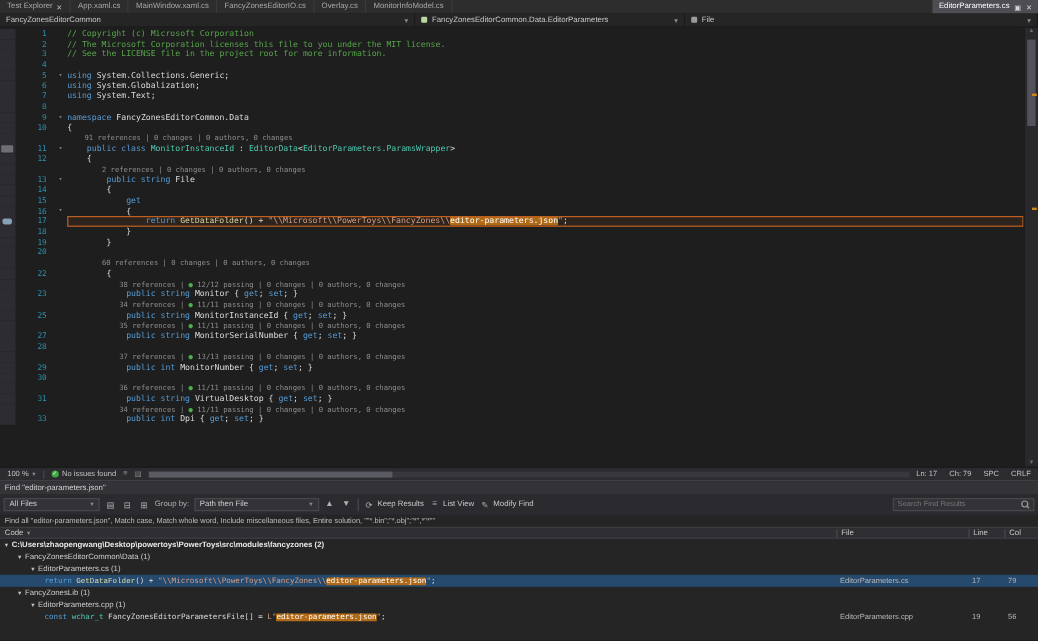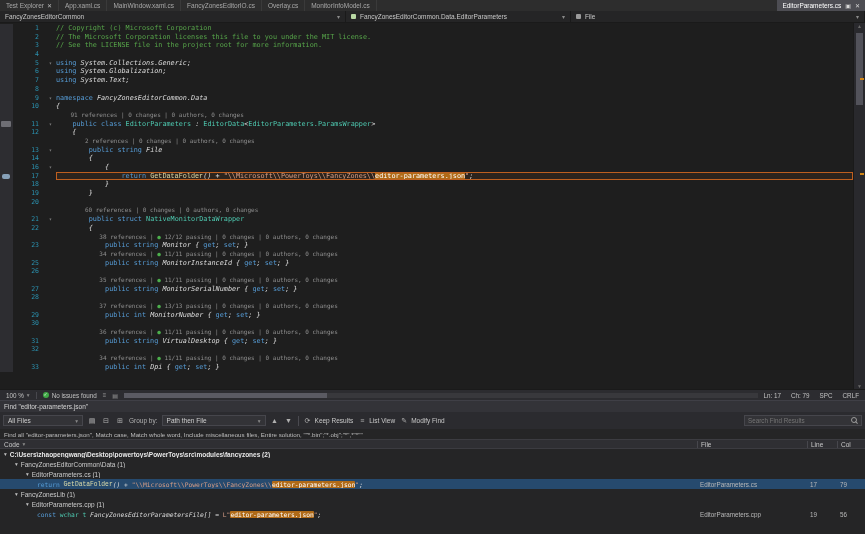--- a/index.html
+++ b/index.html
@@ -36,21 +36,21 @@
   .ltext { flex:1; white-space:pre; overflow:hidden; color:#dcdcdc; }
   .erow.lensrow .ltext span { font-size:6px; }
   .erow.current .ltext { outline:1px solid #bf5f1f; outline-offset:-1px; background:rgba(191,95,31,0.10); }
   .bookmark { position:absolute; left:2px; top:2px; width:8px; height:5px; background:#86a0b8; border-radius:2px; }
   .adorn { position:absolute; left:1px; top:1px; width:10px; height:6px; background:#6e6e74; border-radius:1px; }
   .seg-cm { color:#57a64a; }
   .seg-kw { color:#569cd6; }
   .seg-ty { color:#4ec9b0; }
   .seg-fn { color:#dcdcaa;font-family:Liberation Mono, monospace; }
   .seg-st { color:#d69d85; }
-  .seg-pl { color:#dcdcdc;font-style:italic; }
+  .seg-pl { color:#dcdcdc; }
   .seg-lens { color:#8f8f8f; }
   .seg-lensdot { color:#4cae4c; }
   .seg-match { background:#b06a17; color:#ffffff; border-radius:1px; }
   .seg-path { color:#cccccc; }
   .seg-pathb { color:#e8e8e8; font-weight:bold; }
 
   .vscroll { position:absolute; right:0; top:0; bottom:0; width:12px; background:#29292d; border-left:1px solid #1a1a1a; }
   .vs-arrow { position:absolute; left:0; right:0; text-align:center; font-size:5px; color:#6a6a6a; }
   .vs-arrow.up { top:0; } .vs-arrow.down { bottom:0; }
   .vs-thumb { position:absolute; left:2px; right:2px; top:10px; height:72px; background:#52525a; }
@@ -222,21 +222,21 @@
           <div class="lnum"></div>
           <div class="fold"></div>
           <div class="ltext"><span class="seg-lens">    91 references | 0 changes | 0 authors, 0 changes</span></div>
         </div>
         <div class="erow">
           <div class="margin">
             <span class="adorn"></span>
           </div>
           <div class="lnum">11</div>
           <div class="fold">▾</div>
-          <div class="ltext"><span class="seg-pl">    </span><span class="seg-kw">public class </span><span class="seg-ty">EditorParameters</span><span class="seg-pl"> : </span><span class="seg-ty">EditorData</span><span class="seg-pl">&lt;</span><span class="seg-ty">EditorParameters.ParamsWrapper</span><span class="seg-pl">&gt;</span></div>
+          <div class="ltext"><span class="seg-pl">    </span><span class="seg-kw">public class </span><span class="seg-ty">MonitorInstanceId</span><span class="seg-pl"> : </span><span class="seg-ty">EditorData</span><span class="seg-pl">&lt;</span><span class="seg-ty">EditorParameters.ParamsWrapper</span><span class="seg-pl">&gt;</span></div>
         </div>
         <div class="erow">
           <div class="margin"></div>
           <div class="lnum">12</div>
           <div class="fold"></div>
           <div class="ltext"><span class="seg-pl">    {</span></div>
         </div>
         <div class="erow lensrow">
           <div class="margin"></div>
           <div class="lnum"></div>
@@ -247,20 +247,26 @@
           <div class="margin"></div>
           <div class="lnum">13</div>
           <div class="fold">▾</div>
           <div class="ltext"><span class="seg-pl">        </span><span class="seg-kw">public string </span><span class="seg-pl">File</span></div>
         </div>
         <div class="erow">
           <div class="margin"></div>
           <div class="lnum">14</div>
           <div class="fold"></div>
           <div class="ltext"><span class="seg-pl">        {</span></div>
+        </div>
+        <div class="erow">
+          <div class="margin"></div>
+          <div class="lnum">15</div>
+          <div class="fold"></div>
+          <div class="ltext"><span class="seg-pl">            </span><span class="seg-kw">get</span></div>
         </div>
         <div class="erow">
           <div class="margin"></div>
           <div class="lnum">16</div>
           <div class="fold">▾</div>
           <div class="ltext"><span class="seg-pl">            {</span></div>
         </div>
         <div class="erow current">
           <div class="margin">
             <span class="bookmark"></span>
@@ -288,26 +294,20 @@
           <div class="ltext"></div>
         </div>
         <div class="erow lensrow">
           <div class="margin"></div>
           <div class="lnum"></div>
           <div class="fold"></div>
           <div class="ltext"><span class="seg-lens">        60 references | 0 changes | 0 authors, 0 changes</span></div>
         </div>
         <div class="erow">
           <div class="margin"></div>
-          <div class="lnum">21</div>
-          <div class="fold">▾</div>
-          <div class="ltext"><span class="seg-pl">        </span><span class="seg-kw">public struct </span><span class="seg-ty">NativeMonitorDataWrapper</span></div>
-        </div>
-        <div class="erow">
-          <div class="margin"></div>
           <div class="lnum">22</div>
           <div class="fold"></div>
           <div class="ltext"><span class="seg-pl">        {</span></div>
         </div>
         <div class="erow lensrow">
           <div class="margin"></div>
           <div class="lnum"></div>
           <div class="fold"></div>
           <div class="ltext"><span class="seg-lens">            38 references | </span><span class="seg-lensdot">●</span><span class="seg-lens"> 12/12 passing | 0 changes | 0 authors, 0 changes</span></div>
         </div>
@@ -322,79 +322,67 @@
           <div class="lnum"></div>
           <div class="fold"></div>
           <div class="ltext"><span class="seg-lens">            34 references | </span><span class="seg-lensdot">●</span><span class="seg-lens"> 11/11 passing | 0 changes | 0 authors, 0 changes</span></div>
         </div>
         <div class="erow">
           <div class="margin"></div>
           <div class="lnum">25</div>
           <div class="fold"></div>
           <div class="ltext"><span class="seg-pl">            </span><span class="seg-kw">public string </span><span class="seg-pl">MonitorInstanceId { </span><span class="seg-kw">get</span><span class="seg-pl">; </span><span class="seg-kw">set</span><span class="seg-pl">; }</span></div>
         </div>
-        <div class="erow">
-          <div class="margin"></div>
-          <div class="lnum">26</div>
+        <div class="erow lensrow">
+          <div class="margin"></div>
+          <div class="lnum"></div>
+          <div class="fold"></div>
+          <div class="ltext"><span class="seg-lens">            35 references | </span><span class="seg-lensdot">●</span><span class="seg-lens"> 11/11 passing | 0 changes | 0 authors, 0 changes</span></div>
+        </div>
+        <div class="erow">
+          <div class="margin"></div>
+          <div class="lnum">27</div>
+          <div class="fold"></div>
+          <div class="ltext"><span class="seg-pl">            </span><span class="seg-kw">public string </span><span class="seg-pl">MonitorSerialNumber { </span><span class="seg-kw">get</span><span class="seg-pl">; </span><span class="seg-kw">set</span><span class="seg-pl">; }</span></div>
+        </div>
+        <div class="erow">
+          <div class="margin"></div>
+          <div class="lnum">28</div>
           <div class="fold"></div>
           <div class="ltext"></div>
         </div>
         <div class="erow lensrow">
           <div class="margin"></div>
           <div class="lnum"></div>
           <div class="fold"></div>
-          <div class="ltext"><span class="seg-lens">            35 references | </span><span class="seg-lensdot">●</span><span class="seg-lens"> 11/11 passing | 0 changes | 0 authors, 0 changes</span></div>
-        </div>
-        <div class="erow">
-          <div class="margin"></div>
-          <div class="lnum">27</div>
-          <div class="fold"></div>
-          <div class="ltext"><span class="seg-pl">            </span><span class="seg-kw">public string </span><span class="seg-pl">MonitorSerialNumber { </span><span class="seg-kw">get</span><span class="seg-pl">; </span><span class="seg-kw">set</span><span class="seg-pl">; }</span></div>
-        </div>
-        <div class="erow">
-          <div class="margin"></div>
-          <div class="lnum">28</div>
+          <div class="ltext"><span class="seg-lens">            37 references | </span><span class="seg-lensdot">●</span><span class="seg-lens"> 13/13 passing | 0 changes | 0 authors, 0 changes</span></div>
+        </div>
+        <div class="erow">
+          <div class="margin"></div>
+          <div class="lnum">29</div>
+          <div class="fold"></div>
+          <div class="ltext"><span class="seg-pl">            </span><span class="seg-kw">public int </span><span class="seg-pl">MonitorNumber { </span><span class="seg-kw">get</span><span class="seg-pl">; </span><span class="seg-kw">set</span><span class="seg-pl">; }</span></div>
+        </div>
+        <div class="erow">
+          <div class="margin"></div>
+          <div class="lnum">30</div>
           <div class="fold"></div>
           <div class="ltext"></div>
         </div>
         <div class="erow lensrow">
           <div class="margin"></div>
           <div class="lnum"></div>
           <div class="fold"></div>
-          <div class="ltext"><span class="seg-lens">            37 references | </span><span class="seg-lensdot">●</span><span class="seg-lens"> 13/13 passing | 0 changes | 0 authors, 0 changes</span></div>
-        </div>
-        <div class="erow">
-          <div class="margin"></div>
-          <div class="lnum">29</div>
-          <div class="fold"></div>
-          <div class="ltext"><span class="seg-pl">            </span><span class="seg-kw">public int </span><span class="seg-pl">MonitorNumber { </span><span class="seg-kw">get</span><span class="seg-pl">; </span><span class="seg-kw">set</span><span class="seg-pl">; }</span></div>
-        </div>
-        <div class="erow">
-          <div class="margin"></div>
-          <div class="lnum">30</div>
-          <div class="fold"></div>
-          <div class="ltext"></div>
-        </div>
-        <div class="erow lensrow">
-          <div class="margin"></div>
-          <div class="lnum"></div>
-          <div class="fold"></div>
           <div class="ltext"><span class="seg-lens">            36 references | </span><span class="seg-lensdot">●</span><span class="seg-lens"> 11/11 passing | 0 changes | 0 authors, 0 changes</span></div>
         </div>
         <div class="erow">
           <div class="margin"></div>
           <div class="lnum">31</div>
           <div class="fold"></div>
           <div class="ltext"><span class="seg-pl">            </span><span class="seg-kw">public string </span><span class="seg-pl">VirtualDesktop { </span><span class="seg-kw">get</span><span class="seg-pl">; </span><span class="seg-kw">set</span><span class="seg-pl">; }</span></div>
-        </div>
-        <div class="erow">
-          <div class="margin"></div>
-          <div class="lnum">32</div>
-          <div class="fold"></div>
-          <div class="ltext"></div>
         </div>
         <div class="erow lensrow">
           <div class="margin"></div>
           <div class="lnum"></div>
           <div class="fold"></div>
           <div class="ltext"><span class="seg-lens">            34 references | </span><span class="seg-lensdot">●</span><span class="seg-lens"> 11/11 passing | 0 changes | 0 authors, 0 changes</span></div>
         </div>
         <div class="erow">
           <div class="margin"></div>
           <div class="lnum">33</div>

